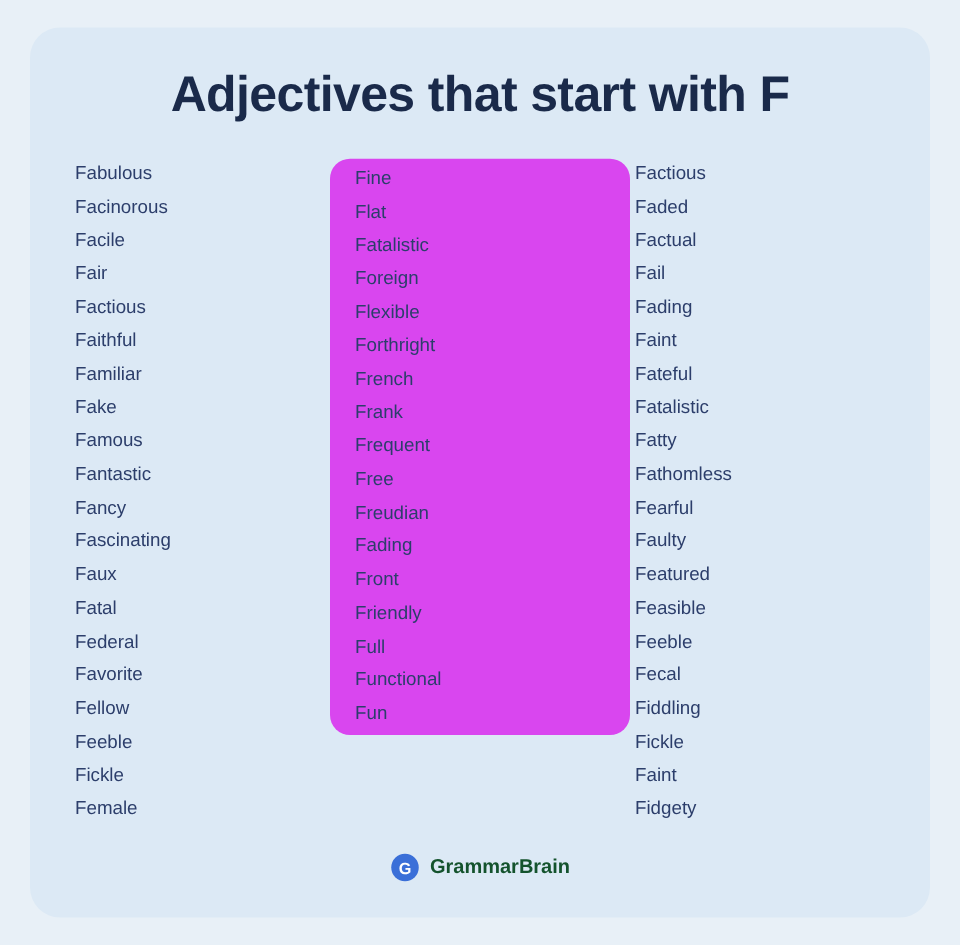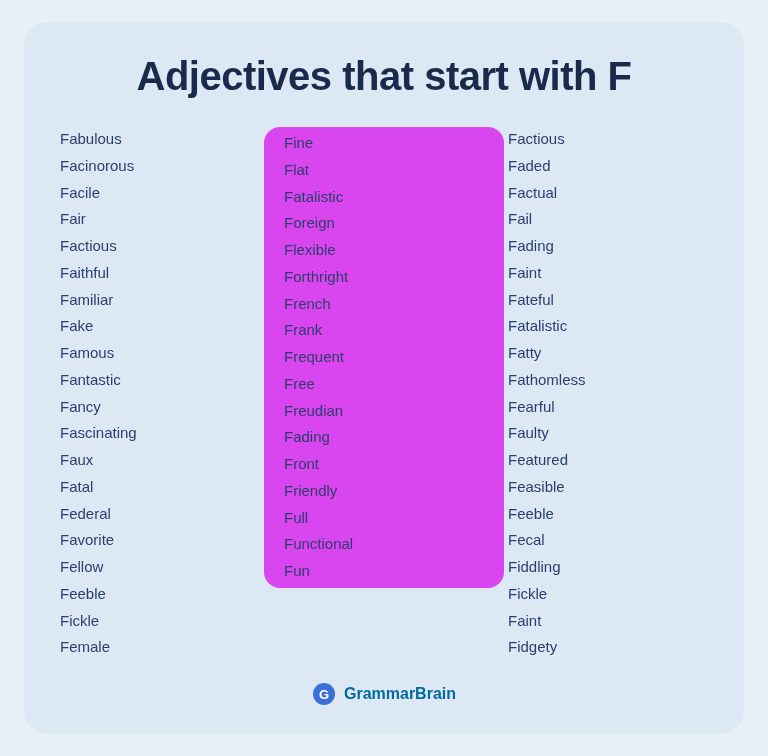--- a/index.html
+++ b/index.html
@@ -65,21 +65,21 @@
     }
 
     .footer-logo {
       width: 24px;
       height: 24px;
     }
 
     .footer-text {
       font-size: 16px;
       font-weight: 700;
-      color: #0369a1;
+      color: #14532d;
     }
   </style>
 </head>
 <body>
 
 <div class="card">
   <h1 class="title">Adjectives that start with F</h1>
 
   <div class="columns-wrapper">
 

